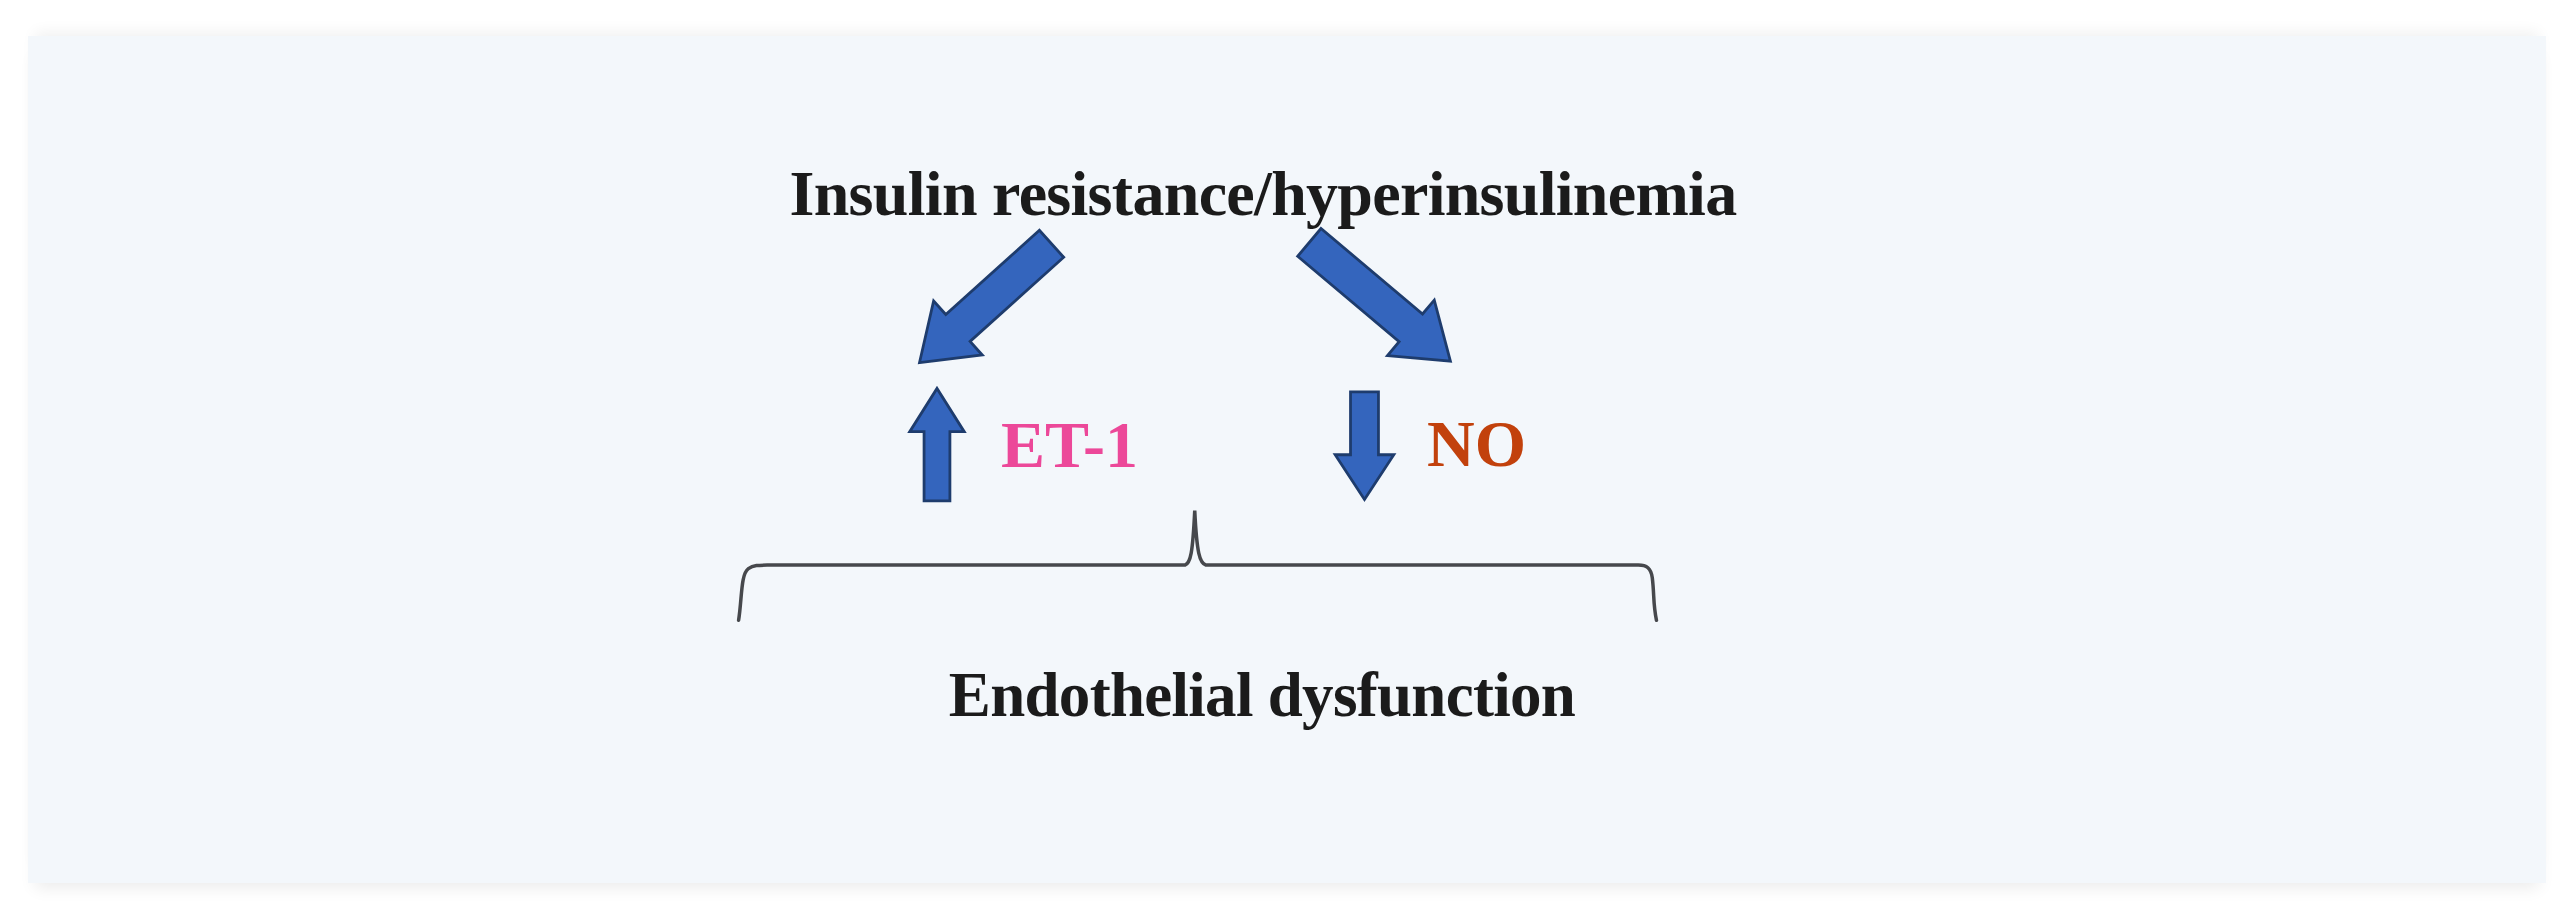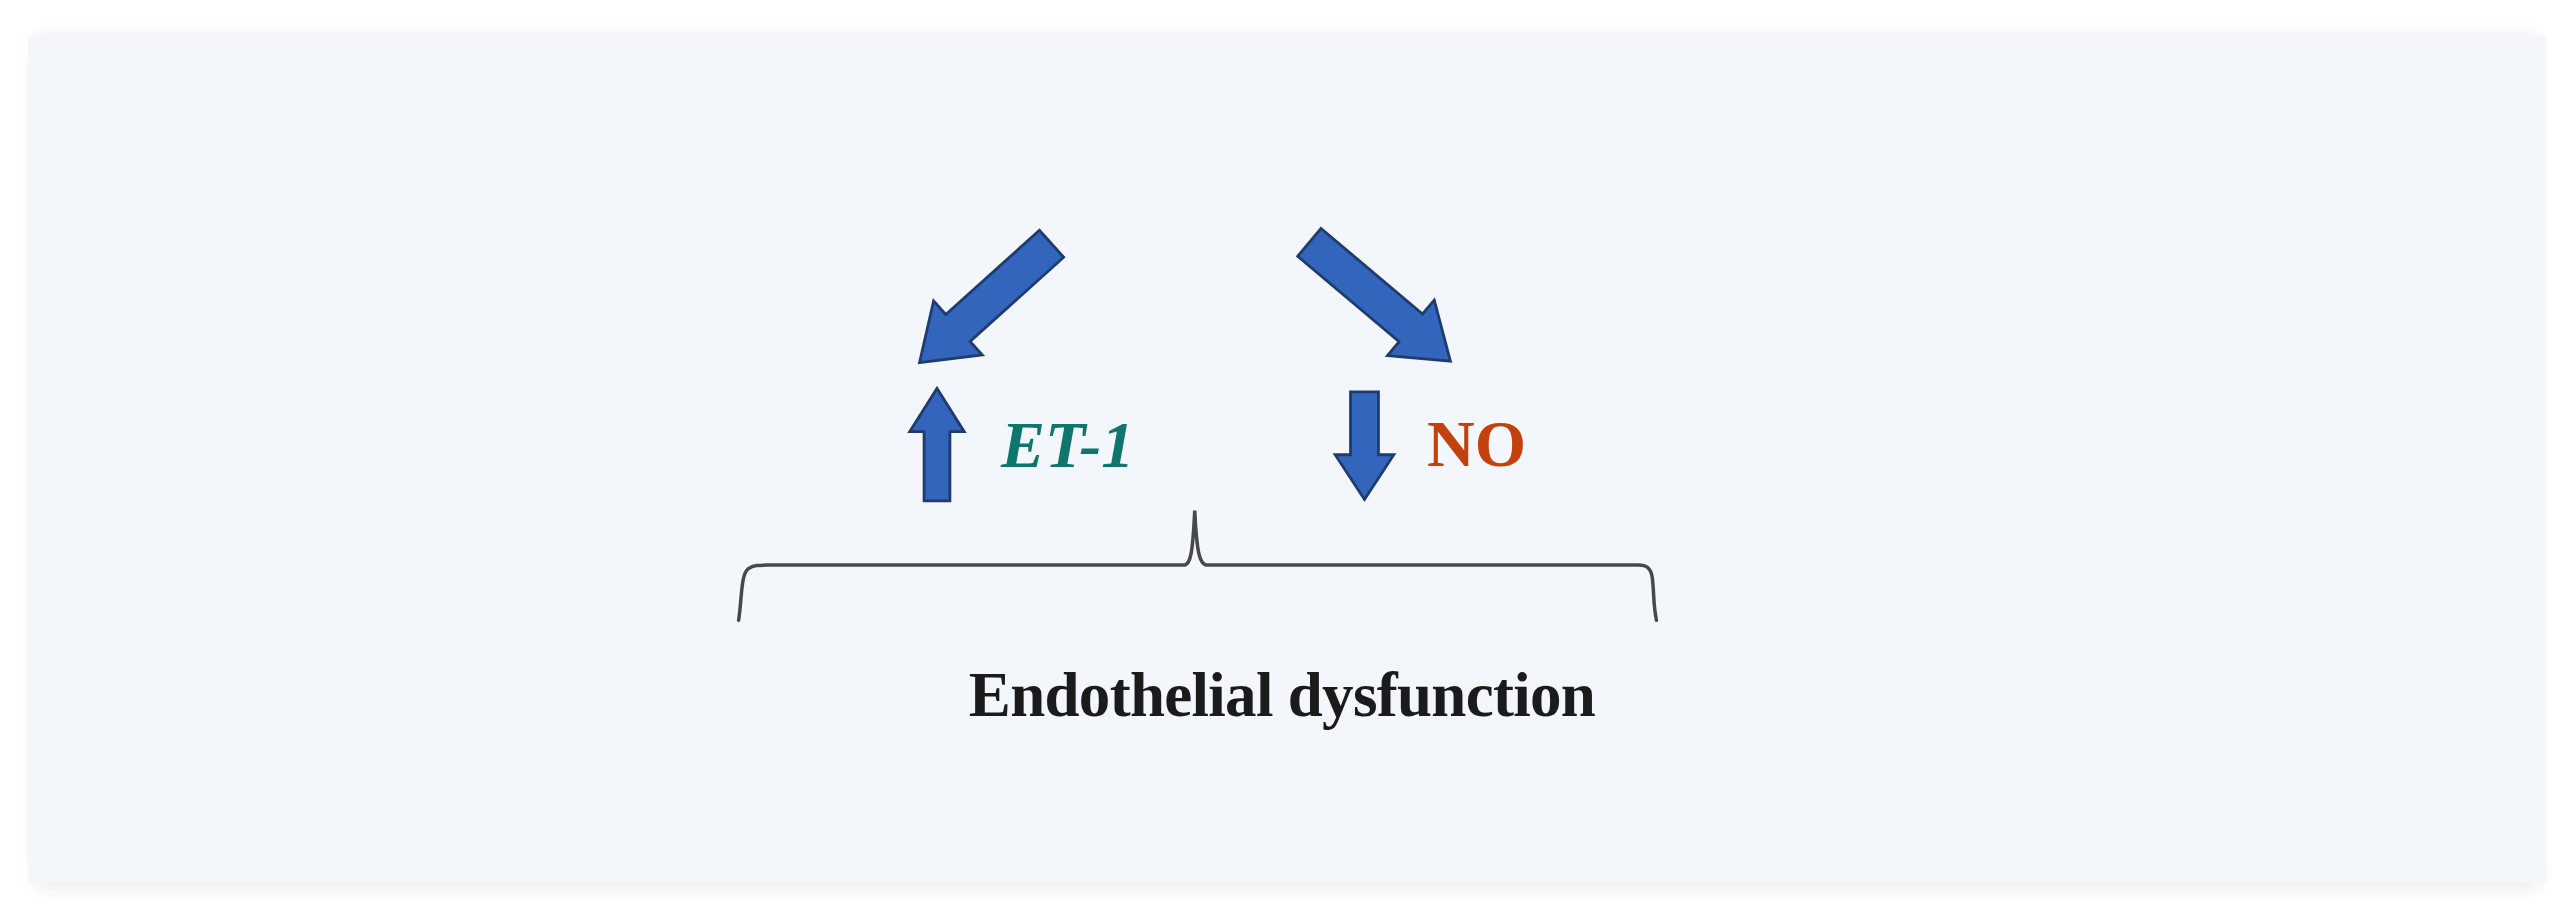--- a/index.html
+++ b/index.html
@@ -78,17 +78,18 @@
              C 1062,856 1060,822 1071,814
              C 1078,809 1086,809 1098,809
              L 1696,809
              C 1704,806 1707,792 1710,731
              C 1713,792 1717,806 1726,809
              L 2345,809
              C 2357,809 2363,813 2365,827
              C 2368,852 2366,864 2371,888" stroke="#46484c"></path>
   </svg>
 
-  <div class="fig-text" id="et1-label" style="color: #0f766e; font-style: italic;">ET-1</div>
+  <div class="fig-text" id="title" style="color: rgb(27, 27, 27);">Insulin resistance/hyperinsulinemia</div>
+  <div class="fig-text" id="et1-label" style="color: #ec4899;">ET-1</div>
   <div class="fig-text" id="no-label" style="color: #c2410c;">NO</div>
-  <div class="fig-text" id="outcome-label" style="color: rgb(27, 27, 27); margin-left: 20px;">Endothelial dysfunction</div>
+  <div class="fig-text" id="outcome-label" style="color: rgb(27, 27, 27);">Endothelial dysfunction</div>
 </div>
 
 
 </body></html>

